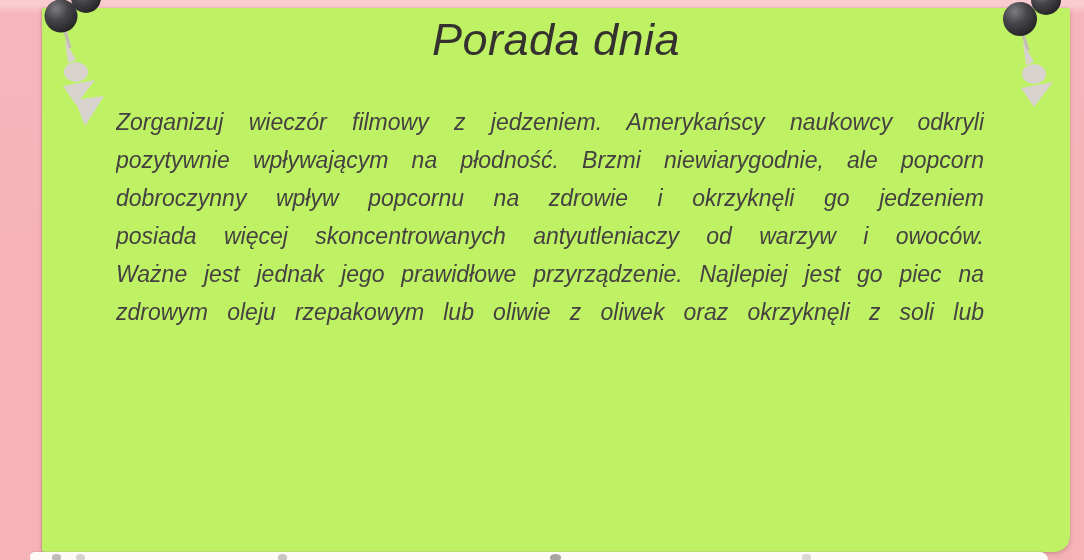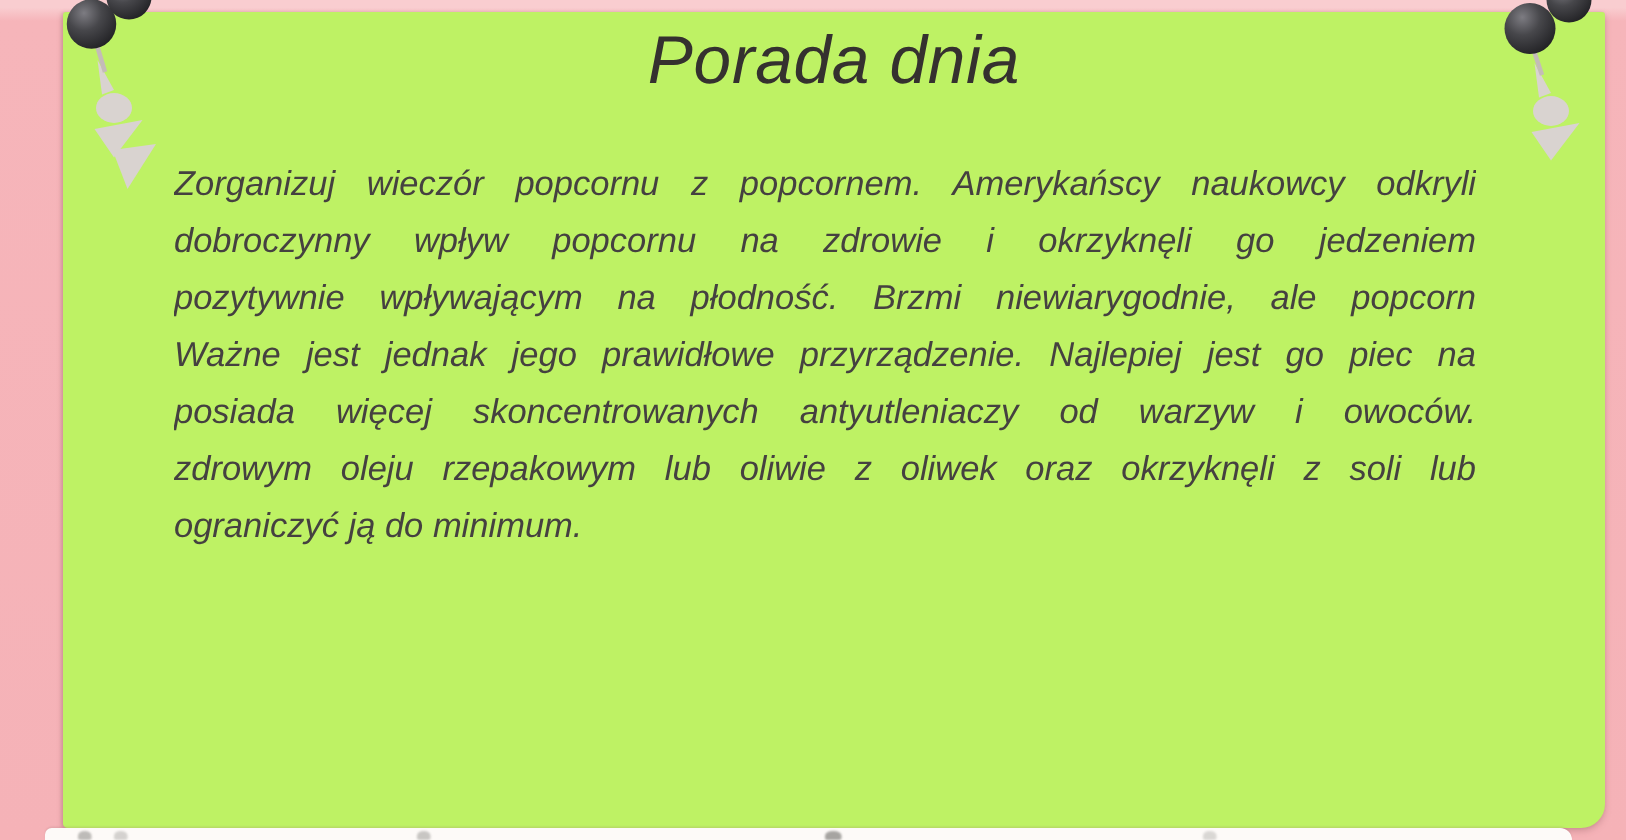--- a/index.html
+++ b/index.html
@@ -99,27 +99,26 @@
   .dot-e { left: 772px; opacity: 0.30; }
 </style>
 </head>
 <body>
 
 <div class="card">
 
   <h1 class="card-title">Porada dnia</h1>
 
   <div class="tip-body">
-    <div class="tip-line">Zorganizuj wieczór popcornu z popcornem. Amerykańscy naukowcy odkryli</div>
+    <div class="tip-line">Zorganizuj wieczór filmowy z jedzeniem. Amerykańscy naukowcy odkryli</div>
+    <div class="tip-line">pozytywnie wpływającym na płodność. Brzmi niewiarygodnie, ale popcorn</div>
     <div class="tip-line">dobroczynny wpływ popcornu na zdrowie i okrzyknęli go jedzeniem</div>
-    <div class="tip-line">pozytywnie wpływającym na płodność. Brzmi niewiarygodnie, ale popcorn</div>
+    <div class="tip-line">posiada więcej skoncentrowanych antyutleniaczy od warzyw i owoców.</div>
     <div class="tip-line">Ważne jest jednak jego prawidłowe przyrządzenie. Najlepiej jest go piec na</div>
-    <div class="tip-line">posiada więcej skoncentrowanych antyutleniaczy od warzyw i owoców.</div>
     <div class="tip-line">zdrowym oleju rzepakowym lub oliwie z oliwek oraz okrzyknęli z soli lub</div>
-    <div class="tip-line last">ograniczyć ją do minimum.</div>
   </div>
 
 </div>
 
 <svg class="pin pin-left" width="120" height="140" viewBox="0 0 120 140" aria-hidden="true">
   <defs>
     <radialGradient id="pinGrad" cx="35%" cy="28%" r="78%">
       <stop offset="0%" stop-color="#7d7c82"></stop>
       <stop offset="45%" stop-color="#47474b"></stop>
       <stop offset="100%" stop-color="#212124"></stop>

